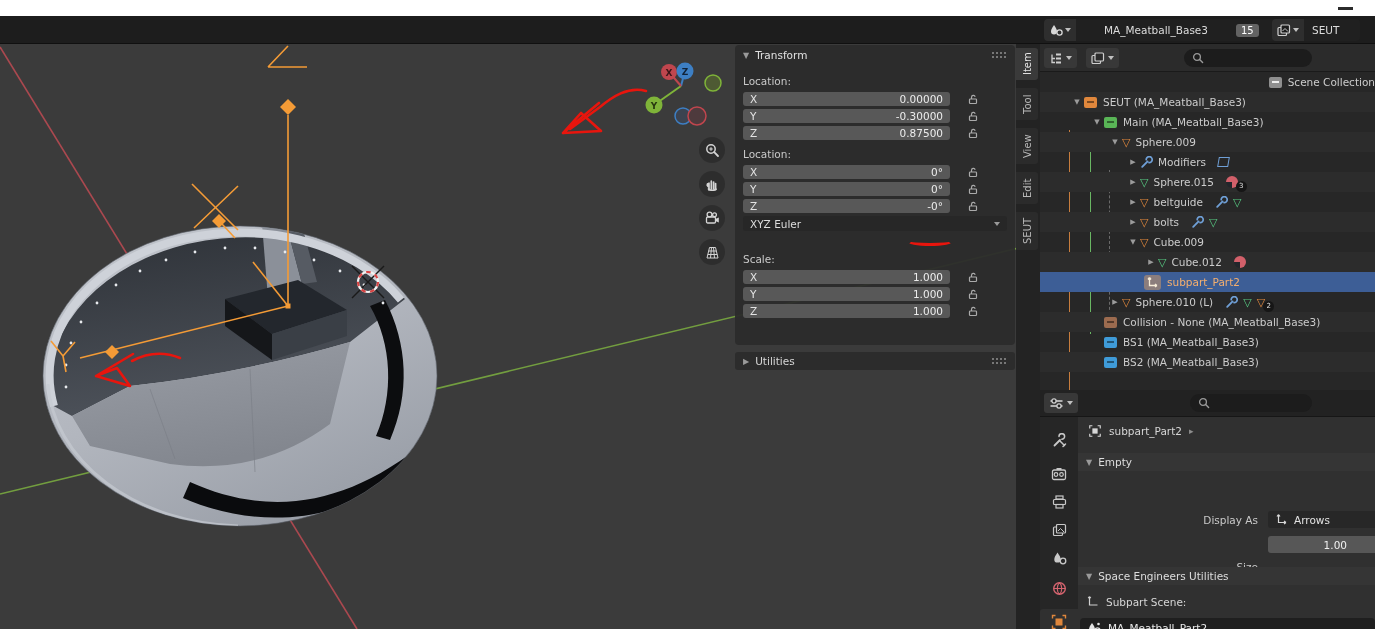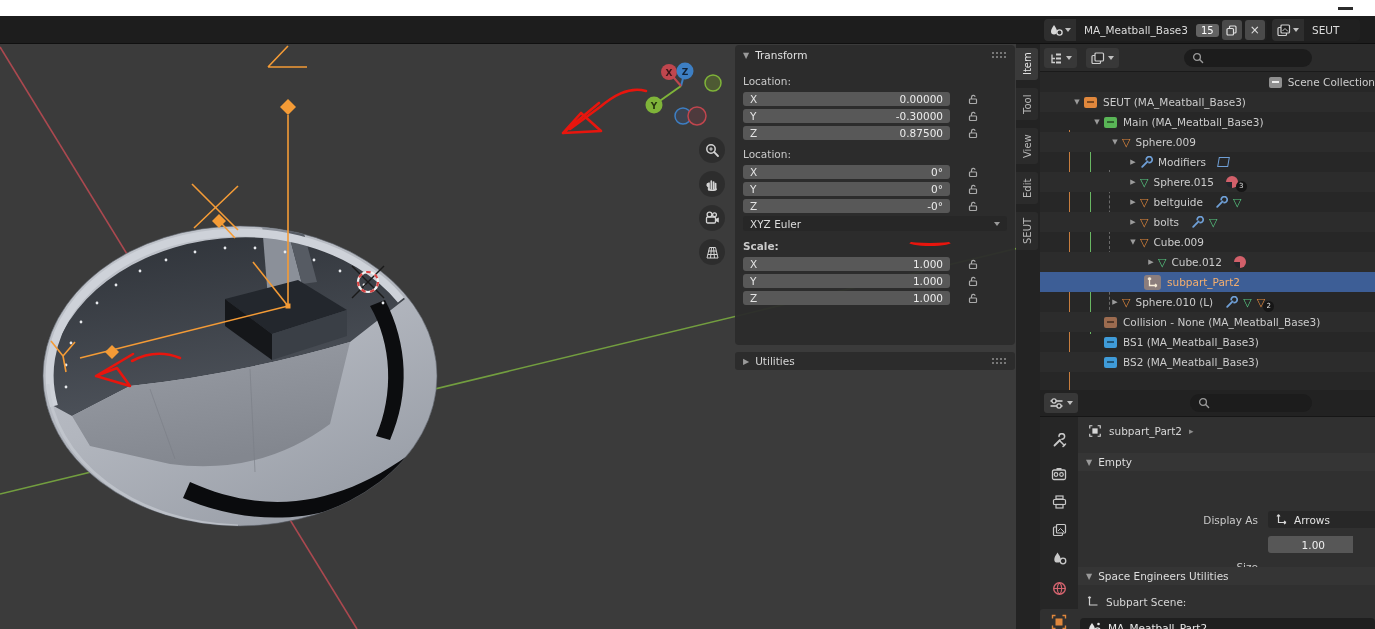--- a/index.html
+++ b/index.html
@@ -117,21 +117,21 @@
 </head>
 <body>
 
 <div class="screen">
 
   <div class="abs white-strip">
     <div class="abs win-dash"></div>
   </div>
 
   <div class="abs topbar">
-    <div class="tb-group" style="left:1044px;">
+    <div class="tb-group" style="left:1044px;gap:20px;">
       <span class="tb-iconbtn">
         <svg width="14" height="14" viewBox="0 0 14 14">
           <path d="M5 2 C7 5 8 6.5 8 8.5 A3 3 0 0 1 2 8.5 C2 6.5 3 5 5 2 Z" fill="#d8d8d8"></path>
           <circle cx="10.5" cy="9.5" r="2.6" fill="none" stroke="#d8d8d8" stroke-width="1.3"></circle>
         </svg>
         <span class="chev"></span>
       </span>
       <span class="tb-name">MA_Meatball_Base3</span>
       <span class="badge15">15</span>
       <span class="sqbtn">
@@ -381,21 +381,21 @@
         </svg>
       </span>
     </div>
 
     <div class="dropdown">
       <span>XYZ Euler</span>
       <span class="chev"></span>
     </div>
     <div class="abs red-underline"></div>
 
-    <div class="sec-label" style="margin-top:7px;font-weight:bold;">Scale:</div>
+    <div class="sec-label" style="margin-top:20px;">Scale:</div>
     <div class="frow">
       <div class="field">
         <span class="ax">X</span>
         <span class="val">1.000</span>
       </div>
       <span class="lockbtn">
         <svg width="11" height="11" viewBox="0 0 11 11">
           <rect x="1.5" y="5" width="7" height="4.5" rx="0.8" fill="none" stroke="#ababab" stroke-width="1.2"></rect>
           <path d="M3.5 5 V3.4 A1.9 1.9 0 0 1 7.2 2.7" fill="none" stroke="#ababab" stroke-width="1.2"></path>
         </svg>
@@ -700,21 +700,21 @@
 
       <div class="lbl-right" style="top:97px; left:40px; width:140px;">Display As</div>
       <div class="pfield-drop" style="top:94px; left:190px; width:107px;">
         <svg width="13" height="13" viewBox="0 0 13 13">
           <path d="M3.5 1.5 V9.5 H11 M3.5 1.5 L2 3.5 M3.5 1.5 L5 3.5 M11 9.5 L9 8 M11 9.5 L9 11" stroke="#d8d8d8" stroke-width="1.2" fill="none"></path>
         </svg>
         <span>Arrows</span>
       </div>
 
       <div class="lbl-right" style="top:122px; left:40px; width:140px;margin-top:22px;">Size</div>
-      <div class="pfield-num" style="top:119px; left:190px; width:85px;">
+      <div class="pfield-num" style="top:119px; left:190px; width:107px;">
         <span>1.00</span>
       </div>
 
       <div class="panel-head" style="top:150px;">
         <span class="ph-tri">▼</span>
         <span>Space Engineers Utilities</span>
       </div>
 
       <div class="crumb" style="top:178px; left:8px;">
         <svg width="13" height="13" viewBox="0 0 13 13">

